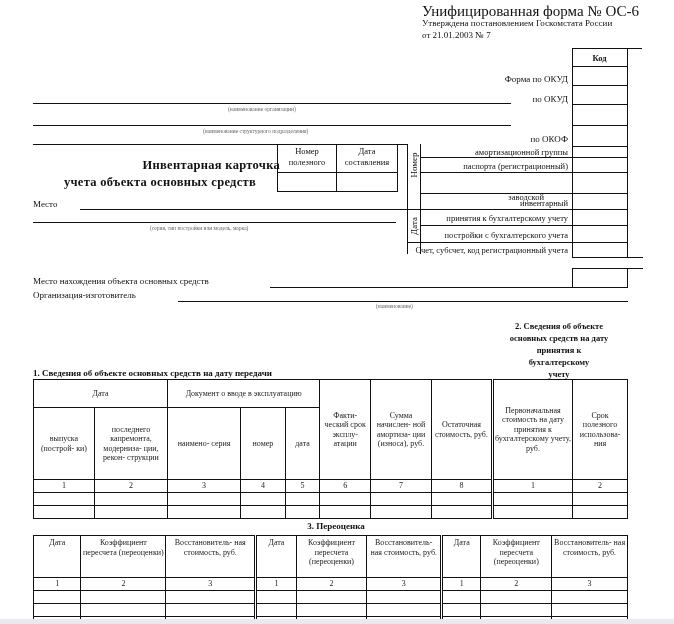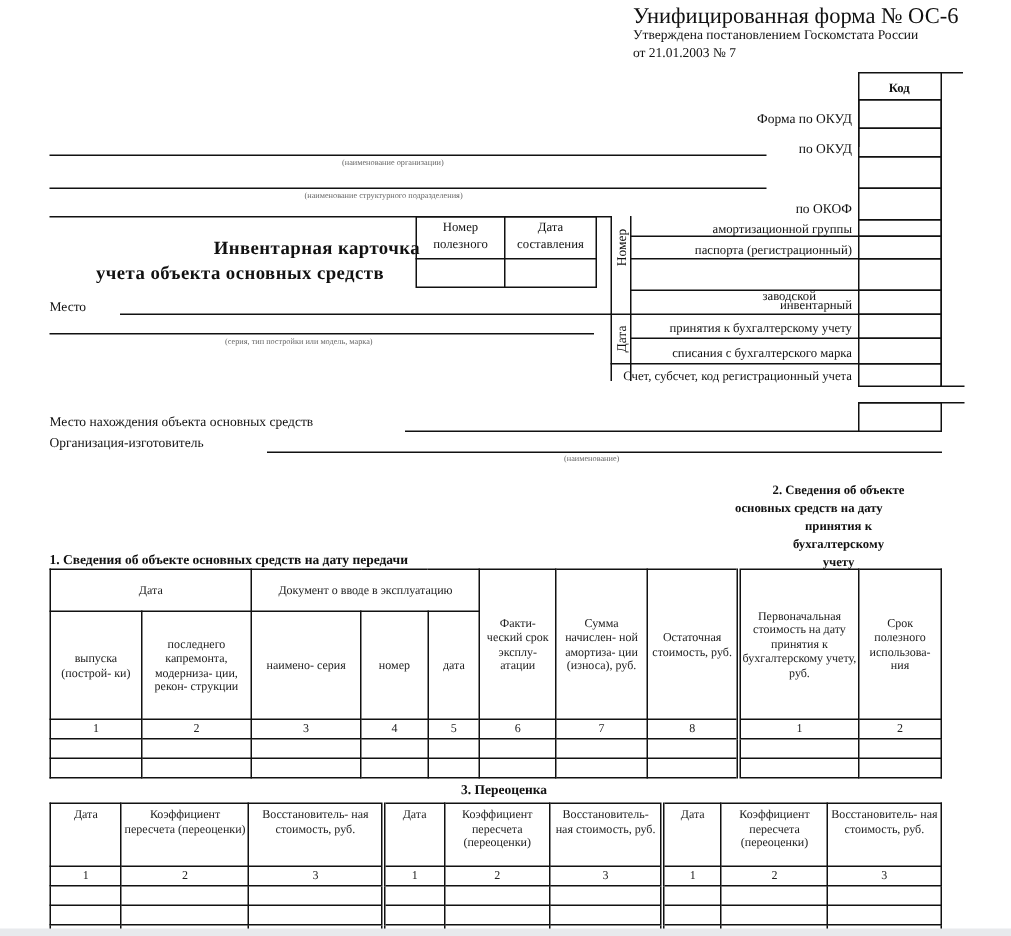--- a/index.html
+++ b/index.html
@@ -79,21 +79,21 @@
 <div class="hl" style="left:420px;top:193px;width:152px;"></div>
 <div class="hl" style="left:407px;top:209px;width:165px;"></div>
 <div class="hl" style="left:420px;top:225px;width:152px;"></div>
 <div class="hl" style="left:407px;top:242px;width:165px;"></div>
 
 <div class="t t-r" style="left:422px;top:147px;width:146px;font-size:8.5px;">амортизационной группы</div>
 <div class="t t-r" style="left:422px;top:161px;width:146px;font-size:8.5px;">паспорта (регистрационный)</div>
 <div class="t t-r" style="left:422px;top:181px;width:122px;font-size:8.5px;margin-top:11px;">заводской</div>
 <div class="t t-r" style="left:422px;top:198px;width:146px;font-size:8.5px;">инвентарный</div>
 <div class="t t-r" style="left:422px;top:213px;width:146px;font-size:8.5px;">принятия к бухгалтерскому учету</div>
-<div class="t t-r" style="left:422px;top:230px;width:146px;font-size:8.5px;">списания с бухгалтерского марка</div>
+<div class="t t-r" style="left:422px;top:230px;width:146px;font-size:8.5px;">постройки с бухгалтерского учета</div>
 <div class="t t-r" style="left:380px;top:245px;width:188px;font-size:8.5px;">Счет, субсчет, код регистрационный учета</div>
 
 <div class="box" style="left:572px;top:146px;width:56px;height:12px;"></div>
 <div class="box" style="left:572px;top:157px;width:56px;height:16px;"></div>
 <div class="box" style="left:572px;top:172px;width:56px;height:22px;"></div>
 <div class="box" style="left:572px;top:193px;width:56px;height:17px;"></div>
 <div class="box" style="left:572px;top:209px;width:56px;height:17px;"></div>
 <div class="box" style="left:572px;top:225px;width:56px;height:18px;"></div>
 <div class="box" style="left:572px;top:242px;width:56px;height:16px;"></div>
 <div class="hl" style="left:627px;top:257px;width:16px;"></div>
@@ -105,21 +105,21 @@
 
 <div class="hl" style="left:572px;top:268px;width:71px;"></div>
 <div class="box" style="left:572px;top:268px;width:56px;height:20px;"></div>
 <div class="t" style="left:33px;top:276px;">Место нахождения объекта основных средств</div>
 <div class="hl" style="left:270px;top:287px;width:302px;"></div>
 <div class="t" style="left:33px;top:290px;">Организация-изготовитель</div>
 <div class="hl" style="left:178px;top:301px;width:450px;"></div>
 <div class="cap" style="left:376px;top:303px;">(наименование)</div>
 
 <div class="t" style="left:490px;top:321px;width:138px;text-align:center;font-weight:bold;font-size:8.5px;">2. Сведения об объекте</div>
-<div class="t" style="left:490px;top:333px;width:138px;text-align:left;font-weight:bold;font-size:8.5px;">основных средств на дату</div>
+<div class="t" style="left:490px;top:333px;width:138px;text-align:center;font-weight:bold;font-size:8.5px;">основных средств на дату</div>
 <div class="t" style="left:490px;top:345px;width:138px;text-align:center;font-weight:bold;font-size:8.5px;">принятия к</div>
 <div class="t" style="left:490px;top:357px;width:138px;text-align:center;font-weight:bold;font-size:8.5px;">бухгалтерскому</div>
 <div class="t" style="left:490px;top:369px;width:138px;text-align:center;font-weight:bold;font-size:8.5px;">учету</div>
 
 <div class="t" style="left:33px;top:368px;font-weight:bold;font-size:9px;">1. Сведения об объекте основных средств на дату передачи</div>
 
 <table class="grid" style="left:33px;top:379px;width:595px;">
   <colgroup>
     <col style="width:60px">
       <col style="width:72px">

